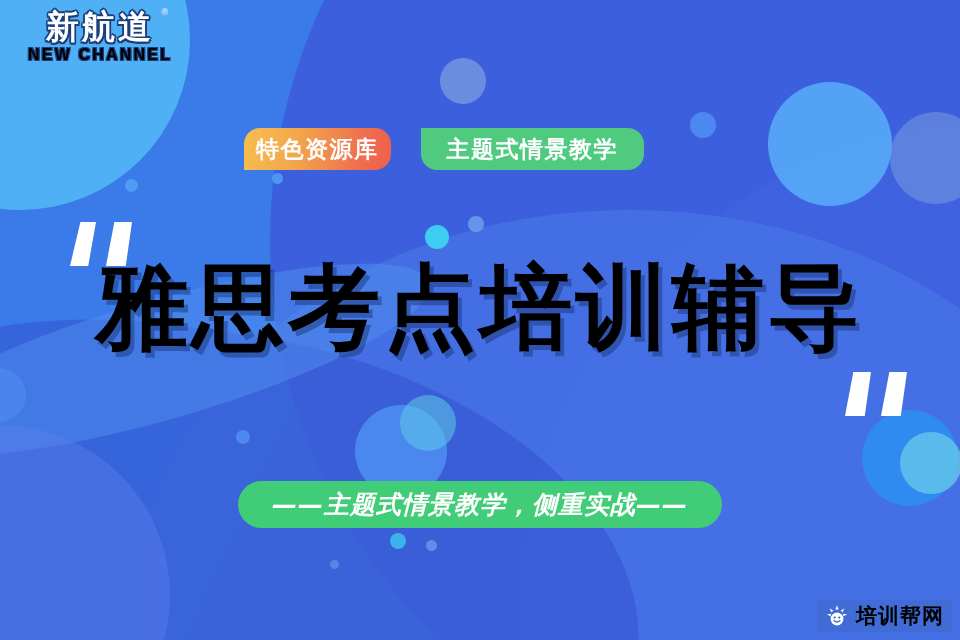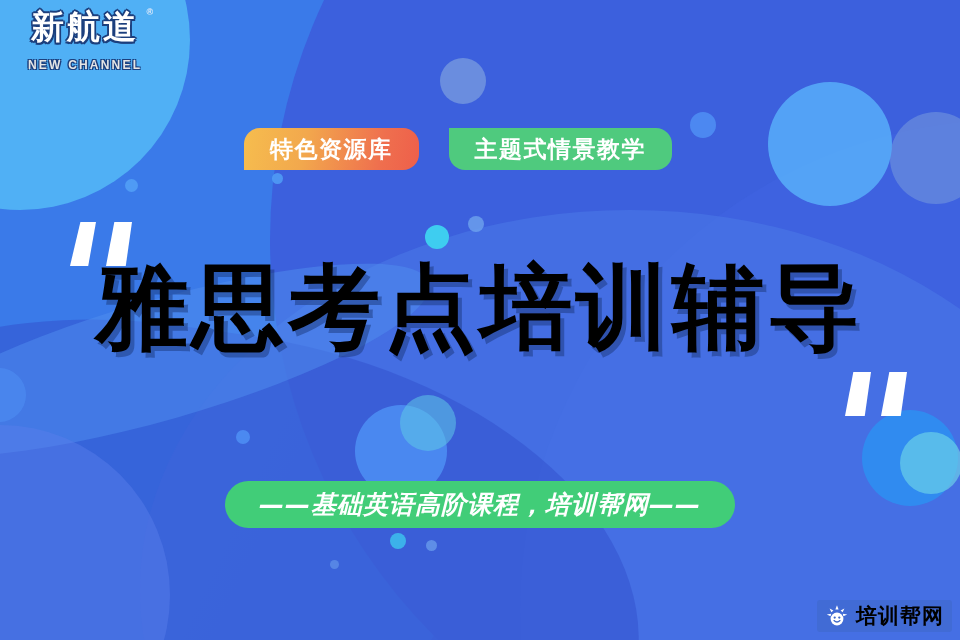--- a/index.html
+++ b/index.html
@@ -176,46 +176,46 @@
     position: absolute;
     right: -14px;
     top: -2px;
     font-size: 9px;
     font-weight: 700;
     color: #e8eefb;
     text-shadow: none;
     letter-spacing: 0;
   }
   .logo-en {
-    font-size: 12px;
-    font-weight: 700;
-    color: #e5e5e5;
+    font-size: 16px;
+    font-weight: 700;
+    color: #000000;
     letter-spacing: 2.2px;
     line-height: 1;
-    margin-top: 16px;
+    margin-top: 4px;
     text-shadow:
       -1.2px -1.2px 0 #1c3f7d, 1.2px -1.2px 0 #1c3f7d,
       -1.2px  1.2px 0 #1c3f7d, 1.2px  1.2px 0 #1c3f7d;
   }
 
   
   .badges {
     position: absolute;
     left: 244px;
     top: 128px;
     display: flex;
     align-items: stretch;
     gap: 30px;
   }
   .badge {
     height: 42px;
     display: flex;
     align-items: center;
     justify-content: center;
-    padding: 0 26px;
+    padding: 0 12px;
     color: #ffffff;
     font-size: 23px;
     font-weight: 700;
     letter-spacing: 1.5px;
     font-family: "DejaVu Sans", "Liberation Sans", sans-serif;
   }
   .badge-orange {
     background: linear-gradient(100deg, #f6bd4e 0%, #f2a84d 35%, #ef6f4e 78%, #ee5f4a 100%);
     border-radius: 16px 16px 16px 0;
   }
@@ -367,21 +367,21 @@
     <span></span>
       <span></span>
   </div>
   <div class="quote quote-close">
     <span></span>
       <span></span>
   </div>
 
   <div class="headline">雅思考点培训辅导</div>
 
-  <div class="subtitle-pill">——基础英语高阶课程，培训帮网——</div>
+  <div class="subtitle-pill">——主题式情景教学，侧重实战——</div>
 
   <div class="watermark">
     <span class="watermark-icon">
       <svg viewBox="0 0 24 24" width="24" height="24" aria-hidden="true">
         <g fill="#ffffff">
           <path d="M12 1.2 L13.6 5.4 L10.4 5.4 Z"></path>
           <path d="M4.6 4.4 L8.4 6.6 L6.4 8.2 Z"></path>
           <path d="M19.4 4.4 L17.6 8.2 L15.6 6.6 Z"></path>
           <path d="M1.8 10.5 L6.2 9.8 L5.6 12.2 Z"></path>
           <path d="M22.2 10.5 L18.4 12.2 L17.8 9.8 Z"></path>

